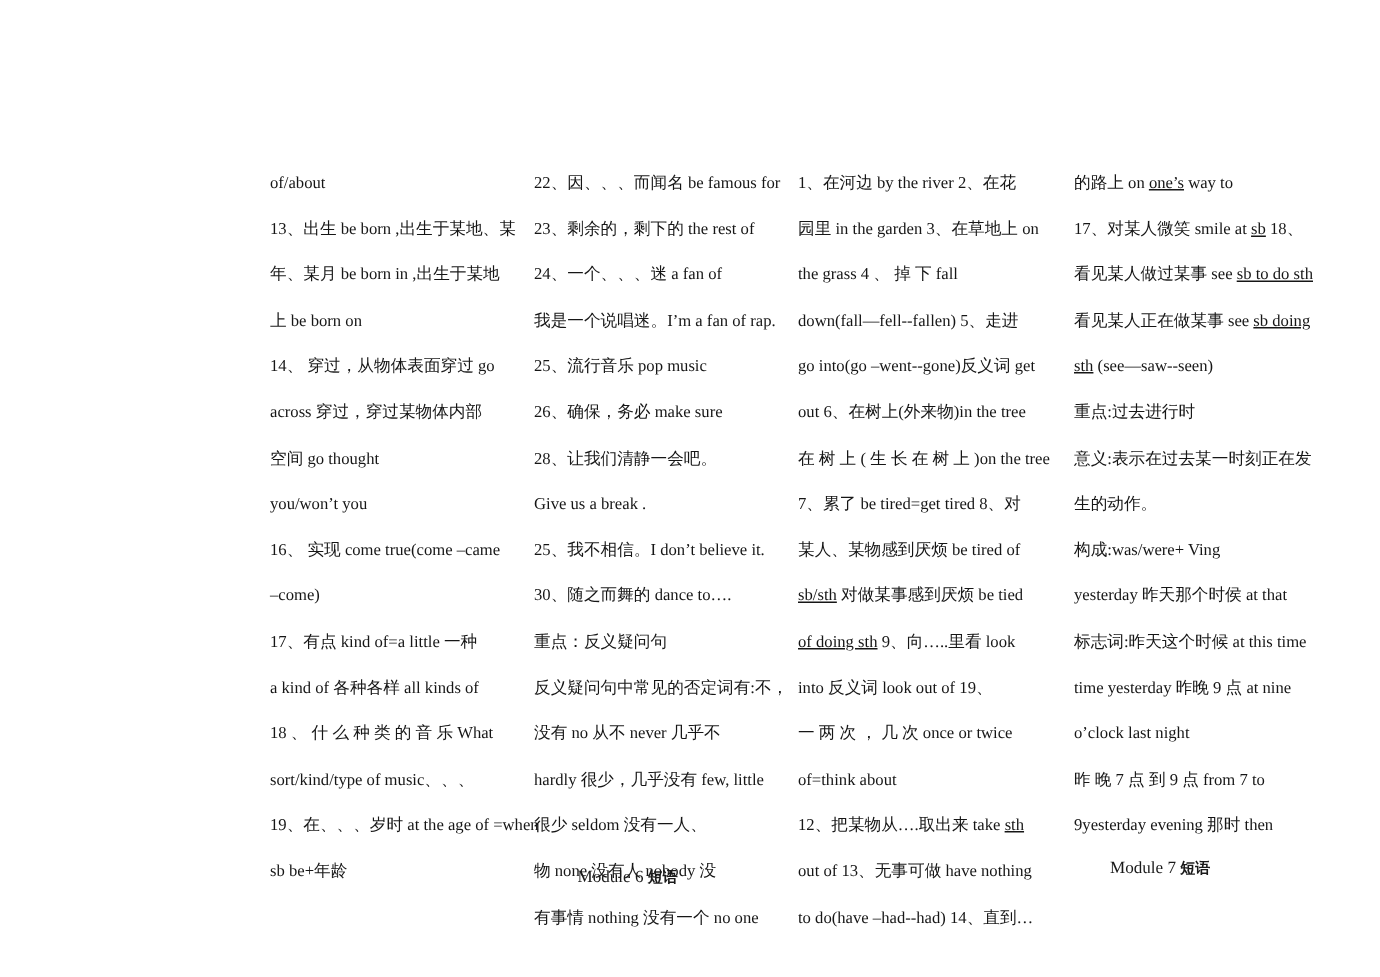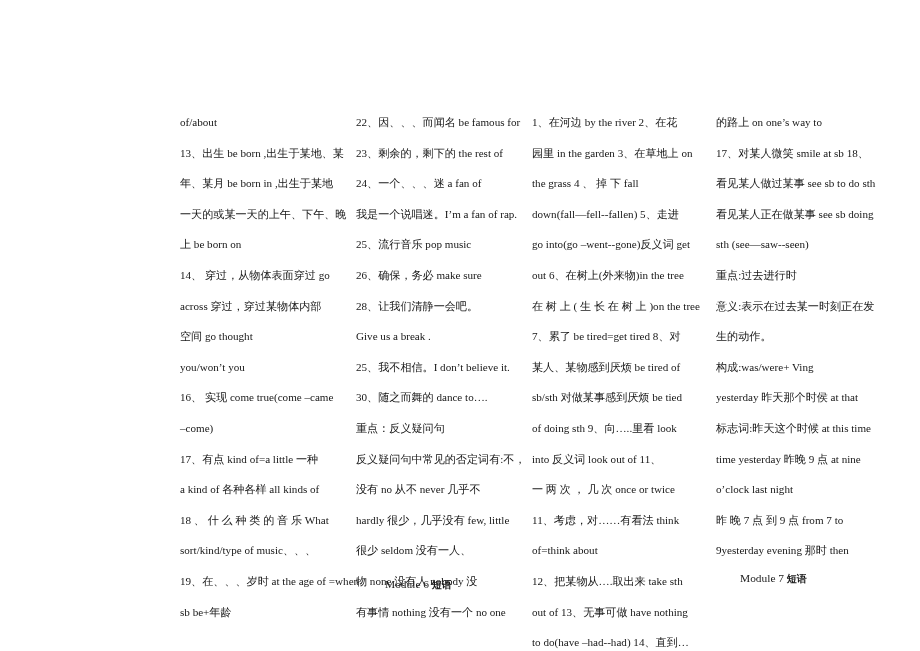--- a/index.html
+++ b/index.html
@@ -50,21 +50,21 @@
   .col-2 { width: 176px; padding-right: 12px; }
   .col-3 { width: 184px; padding-right: 10px; }
   .col-4 { width: 182px; padding-right: 0px; }
 
   .ln {
     display: block;
     white-space: nowrap;
     overflow: visible;
   }
 
-  .u { text-underline-offset: 1px; }
+  .u { text-decoration: underline; text-underline-offset: 1px; }
 
   .module-label {
     position: absolute;
     font-size: 11.4px;
     white-space: nowrap;
   }
   #module6-label { left: 385px; top: 578px; }
   #module7-label { left: 740px; top: 572px; }
 
   .mod-cjk {
@@ -77,21 +77,20 @@
 <body>
 
 <div id="page">
 
   <div id="columns">
 
     <div class="col col-1">
       <span class="ln">of/about</span>
       <span class="ln">13、出生 be born ,出生于某地、某</span>
       <span class="ln">年、某月 be born in ,出生于某地</span>
-      <span class="ln">一天的或某一天的上午、下午、晚</span>
       <span class="ln">上 be born on</span>
       <span class="ln">14、 穿过，从物体表面穿过 go</span>
       <span class="ln">across      穿过，穿过某物体内部</span>
       <span class="ln">空间 go thought</span>
       <span class="ln">you/won’t you</span>
       <span class="ln">16、 实现 come true(come –came</span>
       <span class="ln">–come)</span>
       <span class="ln">17、有点 kind of=a little        一种</span>
       <span class="ln">a kind of   各种各样 all kinds of</span>
       <span class="ln">18 、 什 么 种 类 的 音 乐 What</span>
@@ -126,23 +125,22 @@
       <span class="ln">园里 in the garden    3、在草地上 on</span>
       <span class="ln">the  grass        4 、 掉 下  fall</span>
       <span class="ln">down(fall—fell--fallen)    5、走进</span>
       <span class="ln">go into(go –went--gone)反义词 get</span>
       <span class="ln">out   6、在树上(外来物)in the tree</span>
       <span class="ln">在 树 上 ( 生 长 在 树 上 )on  the  tree</span>
       <span class="ln">7、累了 be tired=get tired  8、对</span>
       <span class="ln">某人、某物感到厌烦 be tired of</span>
       <span class="ln u-line"><span class="u">sb/sth</span>   对做某事感到厌烦 be tied</span>
       <span class="ln u-line"><span class="u">of doing sth</span>    9、向…..里看 look</span>
-      <span class="ln">into   反义词 look out of       11、</span>
+      <span class="ln">into   反义词 look out of       19、</span>
       <span class="ln">一 两 次 ， 几 次  once  or  twice</span>
-      <span class="ln">11、考虑，对……有看法 think</span>
       <span class="ln">of=think about</span>
       <span class="ln u-line2">12、把某物从….取出来 take <span class="u">sth</span></span>
       <span class="ln">out of     13、无事可做 have nothing</span>
       <span class="ln">to do(have –had--had)     14、直到…</span>
 
     </div>
 
     <div class="col col-4">
       <span class="ln u-line3">的路上 on <span class="u">one’s</span> way to</span>
       <span class="ln u-line4">17、对某人微笑 smile at <span class="u">sb</span>   18、</span>

